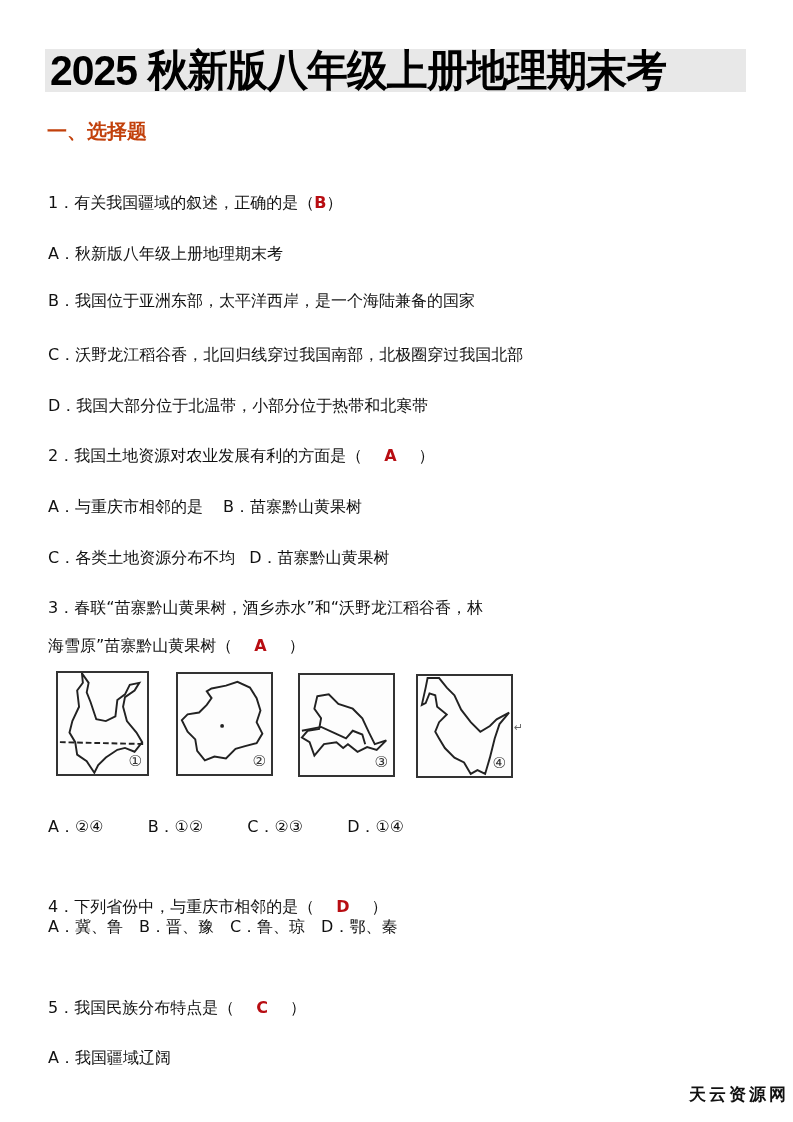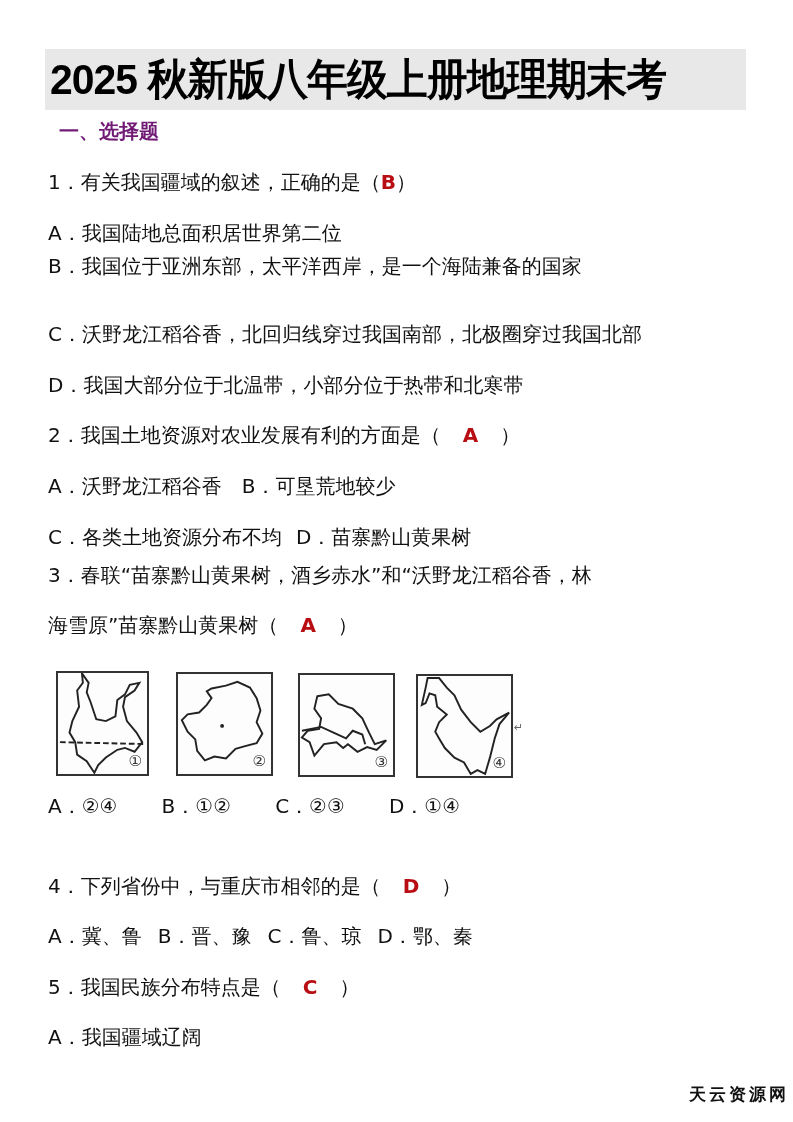--- a/index.html
+++ b/index.html
@@ -1,34 +1,34 @@
 <!DOCTYPE html>
 <html><head>
   <meta charset="utf-8">
   <style>
     html, body { margin: 0; padding: 0; }
     body {
       width: 793px; height: 1122px; background: #ffffff; position: relative; overflow: hidden;
       font-family: "DejaVu Sans", "Liberation Sans", sans-serif; color: #111;
     }
     .title-bar {
-      position: absolute; left: 45px; top: 49px; width: 701px; height: 61px;
+      position: absolute; left: 45px; top: 49px; width: 701px; height: 43px;
       background: #e8e8e8; display: flex; align-items: center; justify-content: flex-start;
       padding-left: 5px; box-sizing: border-box;
     }
     .title-text {
       font-family: "Liberation Sans", "DejaVu Sans", sans-serif;
       font-weight: bold; font-size: 43px; letter-spacing: -1px; white-space: nowrap; color: #000;
       transform: scaleX(0.95); transform-origin: left center;
     }
     .section-heading {
-      position: absolute; left: 47px; top: 118px; font-size: 20px; font-weight: bold; color: #701a75; margin-left: 12px;
+      position: absolute; left: 47px; top: 118px; font-size: 20px; font-weight: bold; color: #c2410c;
     }
     .line {
-      position: absolute; left: 48px; font-size: 20px; line-height: 28px; white-space: nowrap; color: #111;
+      position: absolute; left: 48px; font-size: 16px; line-height: 28px; white-space: nowrap; color: #111; margin-top: 21px;
     }
     .ans { color: #b80d12; font-weight: bold; }
     .gap { display: inline-block; }
     .maps {
       position: absolute; left: 48px; top: 664px; width: 480px; height: 125px;
     }
     .map-box {
       position: absolute; border: 2px solid #333; box-sizing: border-box; background: #fdfdfd;
     }
     .map-box svg { position: absolute; left: 0; top: 0; width: 100%; height: 100%; }
@@ -45,36 +45,36 @@
 
 <div class="title-bar">
   <span class="title-text">2025 秋新版八年级上册地理期末考</span>
 </div>
 
 <div class="section-heading">一、选择题</div>
 
 <div class="line" style="top:168px">
   <span>1．有关我国疆域的叙述，正确的是（</span><span class="ans">B</span><span>）</span>
 </div>
-<div class="line" style="top:219px">A．我国陆地总面积居世界第二位</div>
-<div class="line" style="top:252px">B．我国位于亚洲东部，太平洋西岸，是一个海陆兼备的国家</div>
+<div class="line" style="top:219px">A．秋新版八年级上册地理期末考</div>
+<div class="line" style="top:266px">B．我国位于亚洲东部，太平洋西岸，是一个海陆兼备的国家</div>
 <div class="line" style="top:320px">C．沃野龙江稻谷香，北回归线穿过我国南部，北极圈穿过我国北部</div>
 <div class="line" style="top:371px">D．我国大部分位于北温带，小部分位于热带和北寒带</div>
 
 <div class="line" style="top:421px">
   <span>2．我国土地资源对农业发展有利的方面是（</span><span class="gap" style="width:22px"></span><span class="ans">A</span><span class="gap" style="width:22px"></span><span>）</span>
 </div>
 <div class="line" style="top:472px">
-  <span>A．沃野龙江稻谷香</span><span class="gap" style="width:20px"></span><span>B．可垦荒地较少</span>
+  <span>A．与重庆市相邻的是</span><span class="gap" style="width:20px"></span><span>B．苗寨黔山黄果树</span>
 </div>
 <div class="line" style="top:523px">
   <span>C．各类土地资源分布不均</span><span class="gap" style="width:14px"></span><span>D．苗寨黔山黄果树</span>
 </div>
 
-<div class="line" style="top:561px">3．春联“苗寨黔山黄果树，酒乡赤水”和“沃野龙江稻谷香，林</div>
+<div class="line" style="top:573px">3．春联“苗寨黔山黄果树，酒乡赤水”和“沃野龙江稻谷香，林</div>
 <div class="line" style="top:611px">
   <span>海雪原”苗寨黔山黄果树（</span><span class="gap" style="width:22px"></span><span class="ans">A</span><span class="gap" style="width:22px"></span><span>）</span>
 </div>
 
 <div class="maps">
 
   <div class="map-box" style="left:8px;top:7px;width:93px;height:105px">
     <svg viewBox="0 0 93 105">
       <path d="M25 0 L26 10 L20 18 L22 35 L15 50 L12 62 L18 72 L20 85 L30 92 L38 104 L42 96 L50 88 L62 80 L70 78 L80 82 L88 72 L82 62 L72 50 L68 35 L70 25 L80 18 L85 10 L75 12 L70 22 L62 28 L60 45 L50 50 L40 48 L34 30 L30 20 L32 10 Z" fill="none" stroke="#222" stroke-width="2"></path>
       <line x1="2" y1="72" x2="92" y2="74" stroke="#222" stroke-width="2" stroke-dasharray="6 3"></line>
@@ -107,21 +107,21 @@
   <span class="return-mark">↵</span>
 </div>
 
 <div class="line" style="top:792px">
   <span>A．②④</span><span class="gap" style="width:44px"></span><span>B．①②</span><span class="gap" style="width:44px"></span><span>C．②③</span><span class="gap" style="width:44px"></span><span>D．①④</span>
 </div>
 
 <div class="line" style="top:872px">
   <span>4．下列省份中，与重庆市相邻的是（</span><span class="gap" style="width:22px"></span><span class="ans">D</span><span class="gap" style="width:22px"></span><span>）</span>
 </div>
-<div class="line" style="top:922px">
+<div class="line" style="top:892px">
   <span>A．冀、鲁</span><span class="gap" style="width:16px"></span><span>B．晋、豫</span><span class="gap" style="width:16px"></span><span>C．鲁、琼</span><span class="gap" style="width:16px"></span><span>D．鄂、秦</span>
 </div>
 
 <div class="line" style="top:973px">
   <span>5．我国民族分布特点是（</span><span class="gap" style="width:22px"></span><span class="ans">C</span><span class="gap" style="width:22px"></span><span>）</span>
 </div>
 <div class="line" style="top:1023px">A．我国疆域辽阔</div>
 
 <div class="watermark">天云资源网</div>
 

